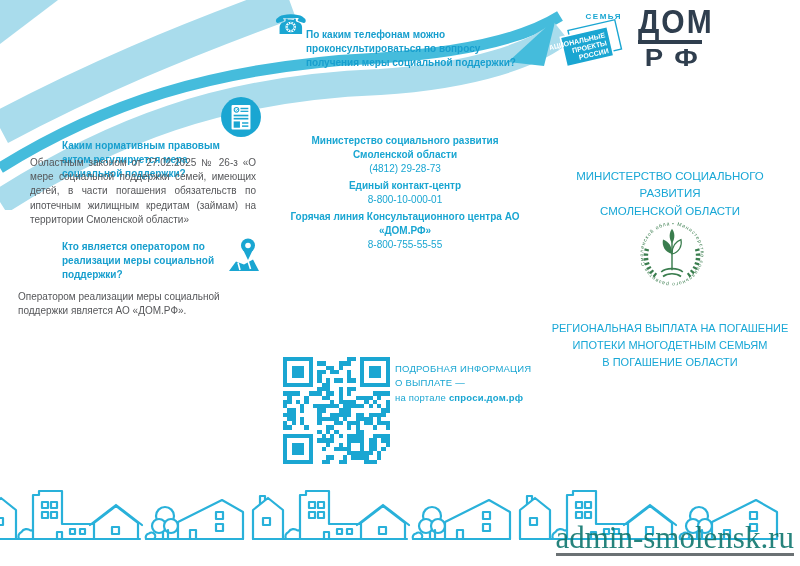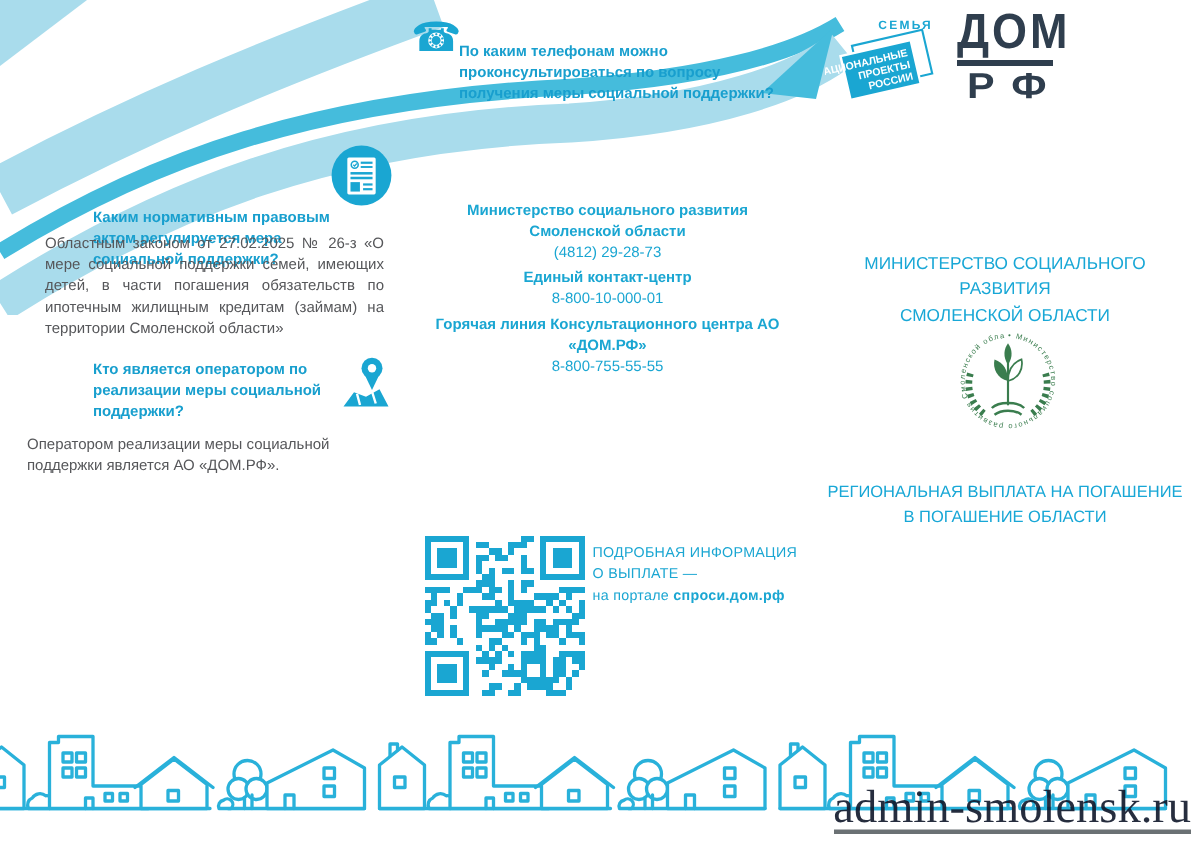--- a/index.html
+++ b/index.html
@@ -7,21 +7,21 @@
          font-family:"Liberation Sans",sans-serif;color:#56575a;}
   .abs{position:absolute;}
   
   .question{color:#189fce;font-weight:bold;font-size:10px;line-height:1.38;}
   .body-text{color:#56575a;font-size:10px;line-height:1.42;text-align:justify;}
   .contact{color:#1aa6d2;text-align:center;font-size:10px;line-height:1.4;}
   .contact .c-title{font-weight:bold;}
   .big-title{color:#18a7d6;font-weight:normal;text-align:center;}
   .qr-caption{color:#1aa6d2;font-size:9.5px;line-height:1.5;letter-spacing:.2px;}
   .qr-caption b{font-weight:bold;}
-  .watermark{font-family:"Liberation Serif",serif;font-size:31px;color:#0f172a;
+  .watermark{font-family:"Liberation Serif",serif;font-size:31px;color:#0f766e;
              border-bottom:3px solid #5c6266;line-height:1.0;opacity:.9;z-index:6;}
   .phone-glyph{color:#1aa6d2;font-size:27px;line-height:1;}
   
   .domrf{width:64px;text-align:center;color:#2f3e4e;}
   .domrf .d-top{font-weight:bold;font-size:30px;letter-spacing:2px;transform:scaleY(1.1);line-height:.95;}
   .domrf .d-rule{height:4px;background:#2f3e4e;margin:3px 0 2px 0;}
   .domrf .d-bot{font-weight:bold;font-size:24px;letter-spacing:10px;text-indent:10px;
                 transform:scaleX(1.15);line-height:1;}
   .lay{z-index:2;}
 </style>
@@ -139,20 +139,21 @@
     <path d="M40,58 C40,46 40,36 40,26" stroke="#3a7d4e" stroke-width="1.6" fill="none"></path>
     <path d="M40,40 C32,38 28.5,31 30,24 C37,26.5 40,32 40,40 Z" fill="#3a7d4e"></path>
     <path d="M40,40 C48,38 51.5,31 50,24 C43,26.5 40,32 40,40 Z" fill="none" stroke="#3a7d4e" stroke-width="1.3"></path>
     <path d="M40,28 C36,22 37,16 40,12 C43,16 44,22 40,28 Z" fill="#3a7d4e"></path>
     <path d="M28,60 C33,55 47,55 52,60" stroke="#3a7d4e" stroke-width="1.8" fill="none"></path>
     <path d="M30,65 C35,61 45,61 50,65" stroke="#3a7d4e" stroke-width="1.8" fill="none"></path>
   </svg>
 
   <div class="abs lay big-title" style="left:545px;top:320px;width:250px;font-size:11px;line-height:1.55;">
     <div>РЕГИОНАЛЬНАЯ ВЫПЛАТА НА ПОГАШЕНИЕ</div>
+    <div>ИПОТЕКИ МНОГОДЕТНЫМ СЕМЬЯМ</div>
     <div>В ПОГАШЕНИЕ ОБЛАСТИ</div>
   </div>
 
   <svg class="abs" style="left:0;bottom:4px;z-index:1;" width="800" height="80" viewBox="0 0 800 80">
     <defs>
       <g id="town" stroke="#29b1da" stroke-width="2.2" stroke-linejoin="round" stroke-linecap="round">
         <path d="M-14,57 H140 M152,57 H243" fill="none"></path>
         <path d="M-14,57 V28 L1,16 L16,28 V57 Z" fill="#fff"></path>
         <path d="M-7,22 V14 h5 v4" fill="none"></path>
         <rect x="-4" y="36" width="7" height="7" fill="#fff"></rect>

